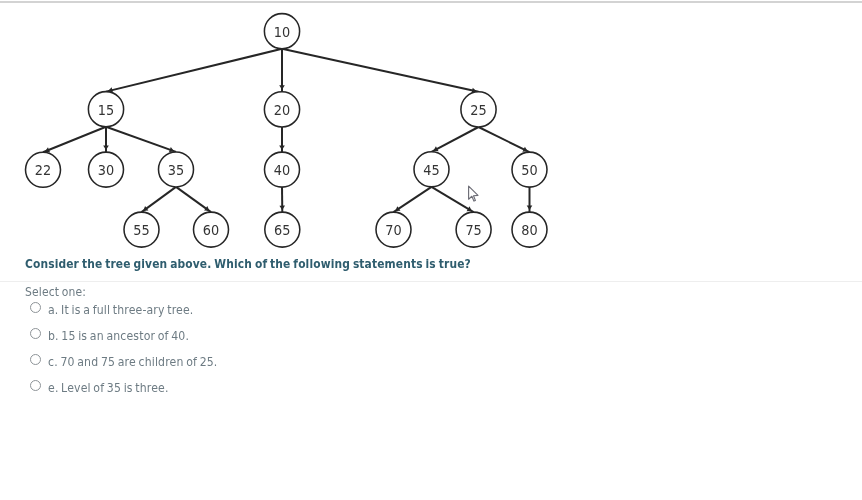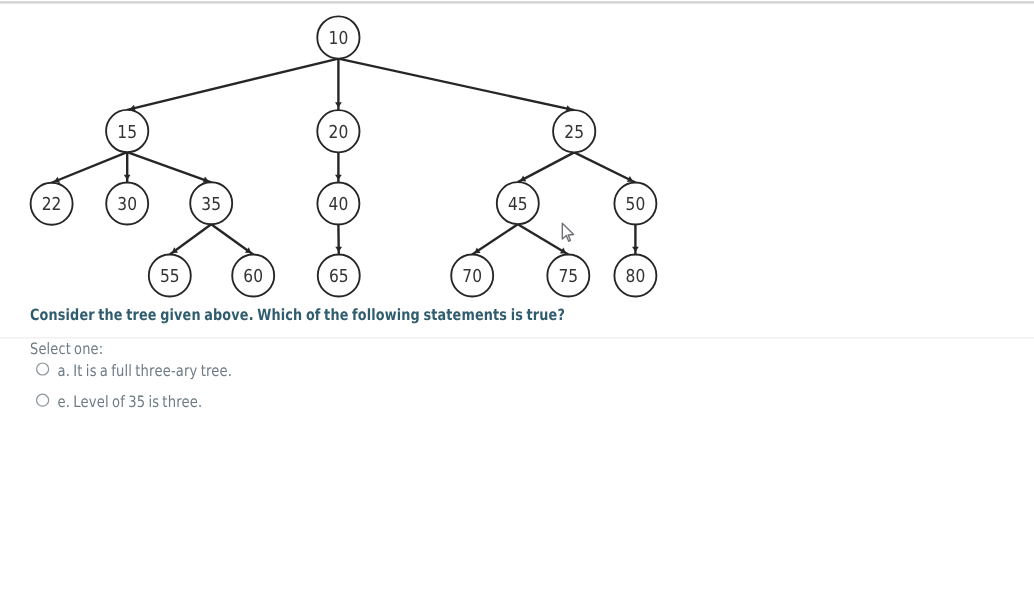--- a/index.html
+++ b/index.html
@@ -135,19 +135,27 @@
   <div id="divider"></div>
   <div class="qtext">Consider the tree given above. Which of the following statements is true?</div>
   <div class="selectone">Select one:</div>
   <div id="options">
       <div class="opt">
         <span class="radio"></span>
         <span class="optlabel">a. It is a full three-ary tree.</span>
       </div>
       <div class="opt">
         <span class="radio"></span>
+        <span class="optlabel">b. 15 is an ancestor of 40.</span>
+      </div>
+      <div class="opt">
+        <span class="radio"></span>
+        <span class="optlabel">c. 70 and 75 are children of 25.</span>
+      </div>
+      <div class="opt">
+        <span class="radio"></span>
         <span class="optlabel">e. Level of 35 is three.</span>
       </div>
     </div>
   <svg id="cursor" viewBox="0 0 13 18">
     <path d="M1.6 1.1 L1.6 14.2 L4.9 11.3 L6.9 16.1 L8.4 15.4 L6.5 10.8 L11.0 10.4 Z" fill="#ffffff" stroke="#6d6d76" stroke-width="1.15" stroke-linejoin="round" stroke-linecap="round"></path>
   </svg>
 </div>
 
 </body></html>

